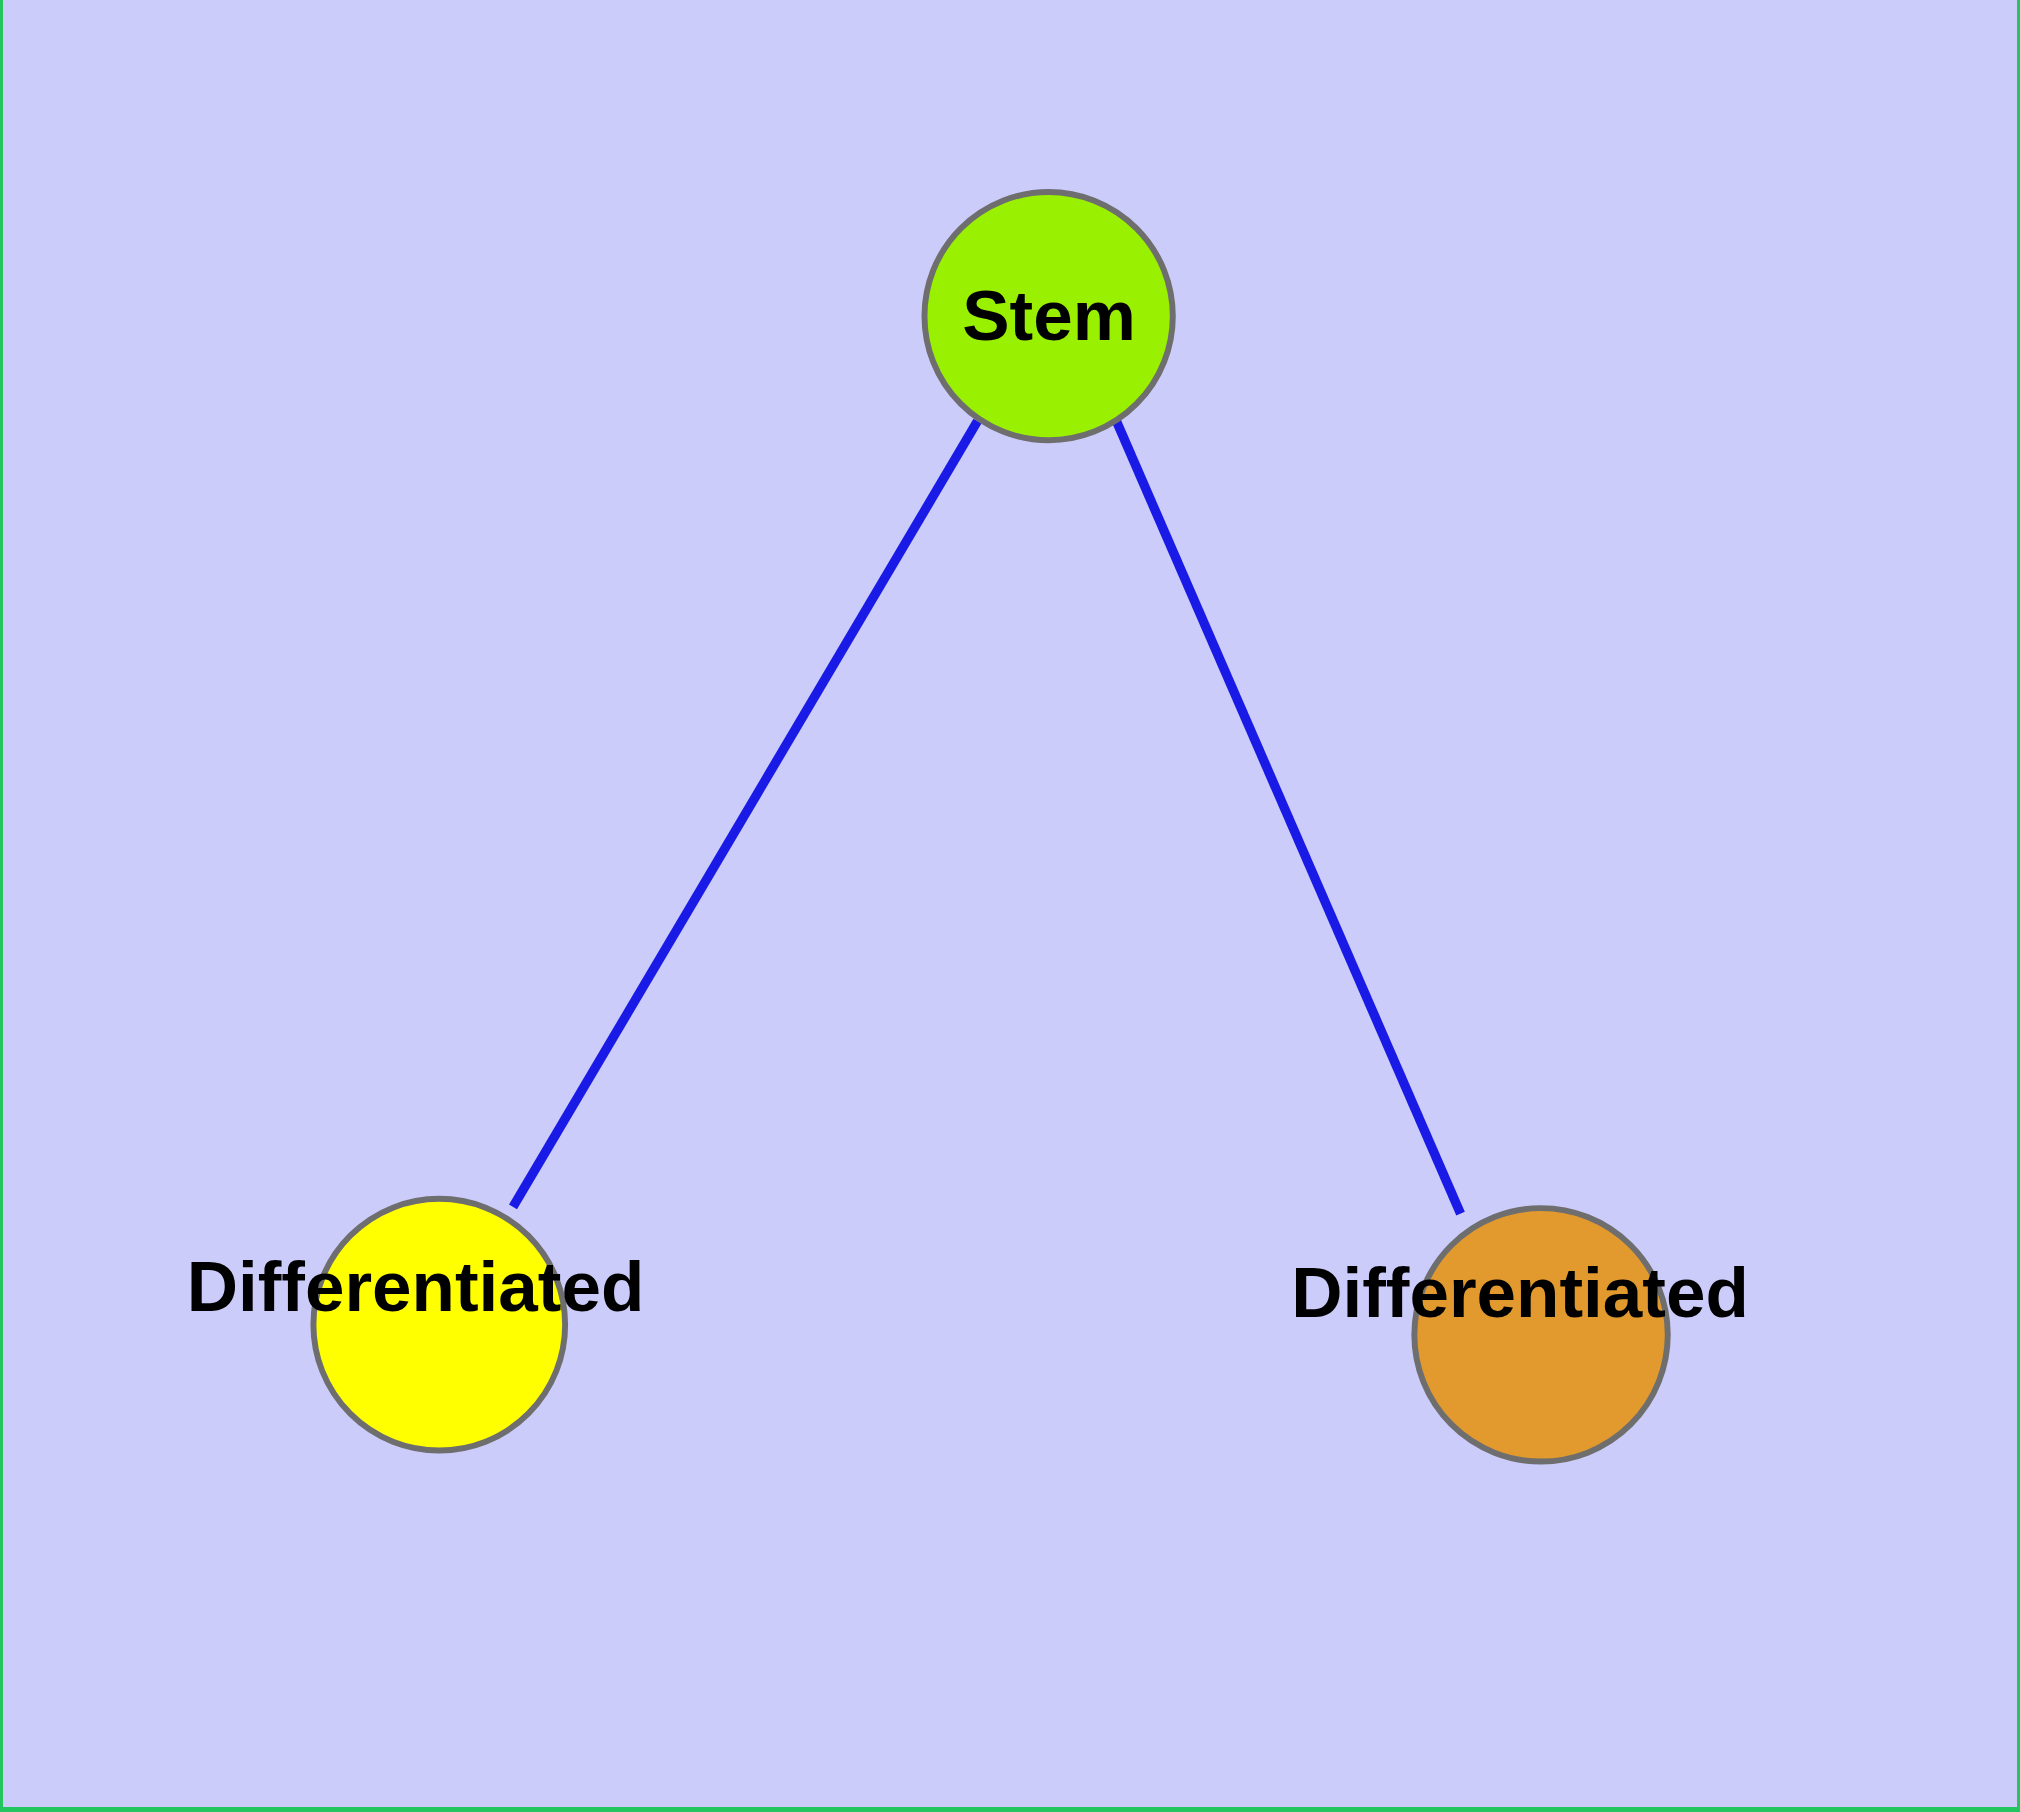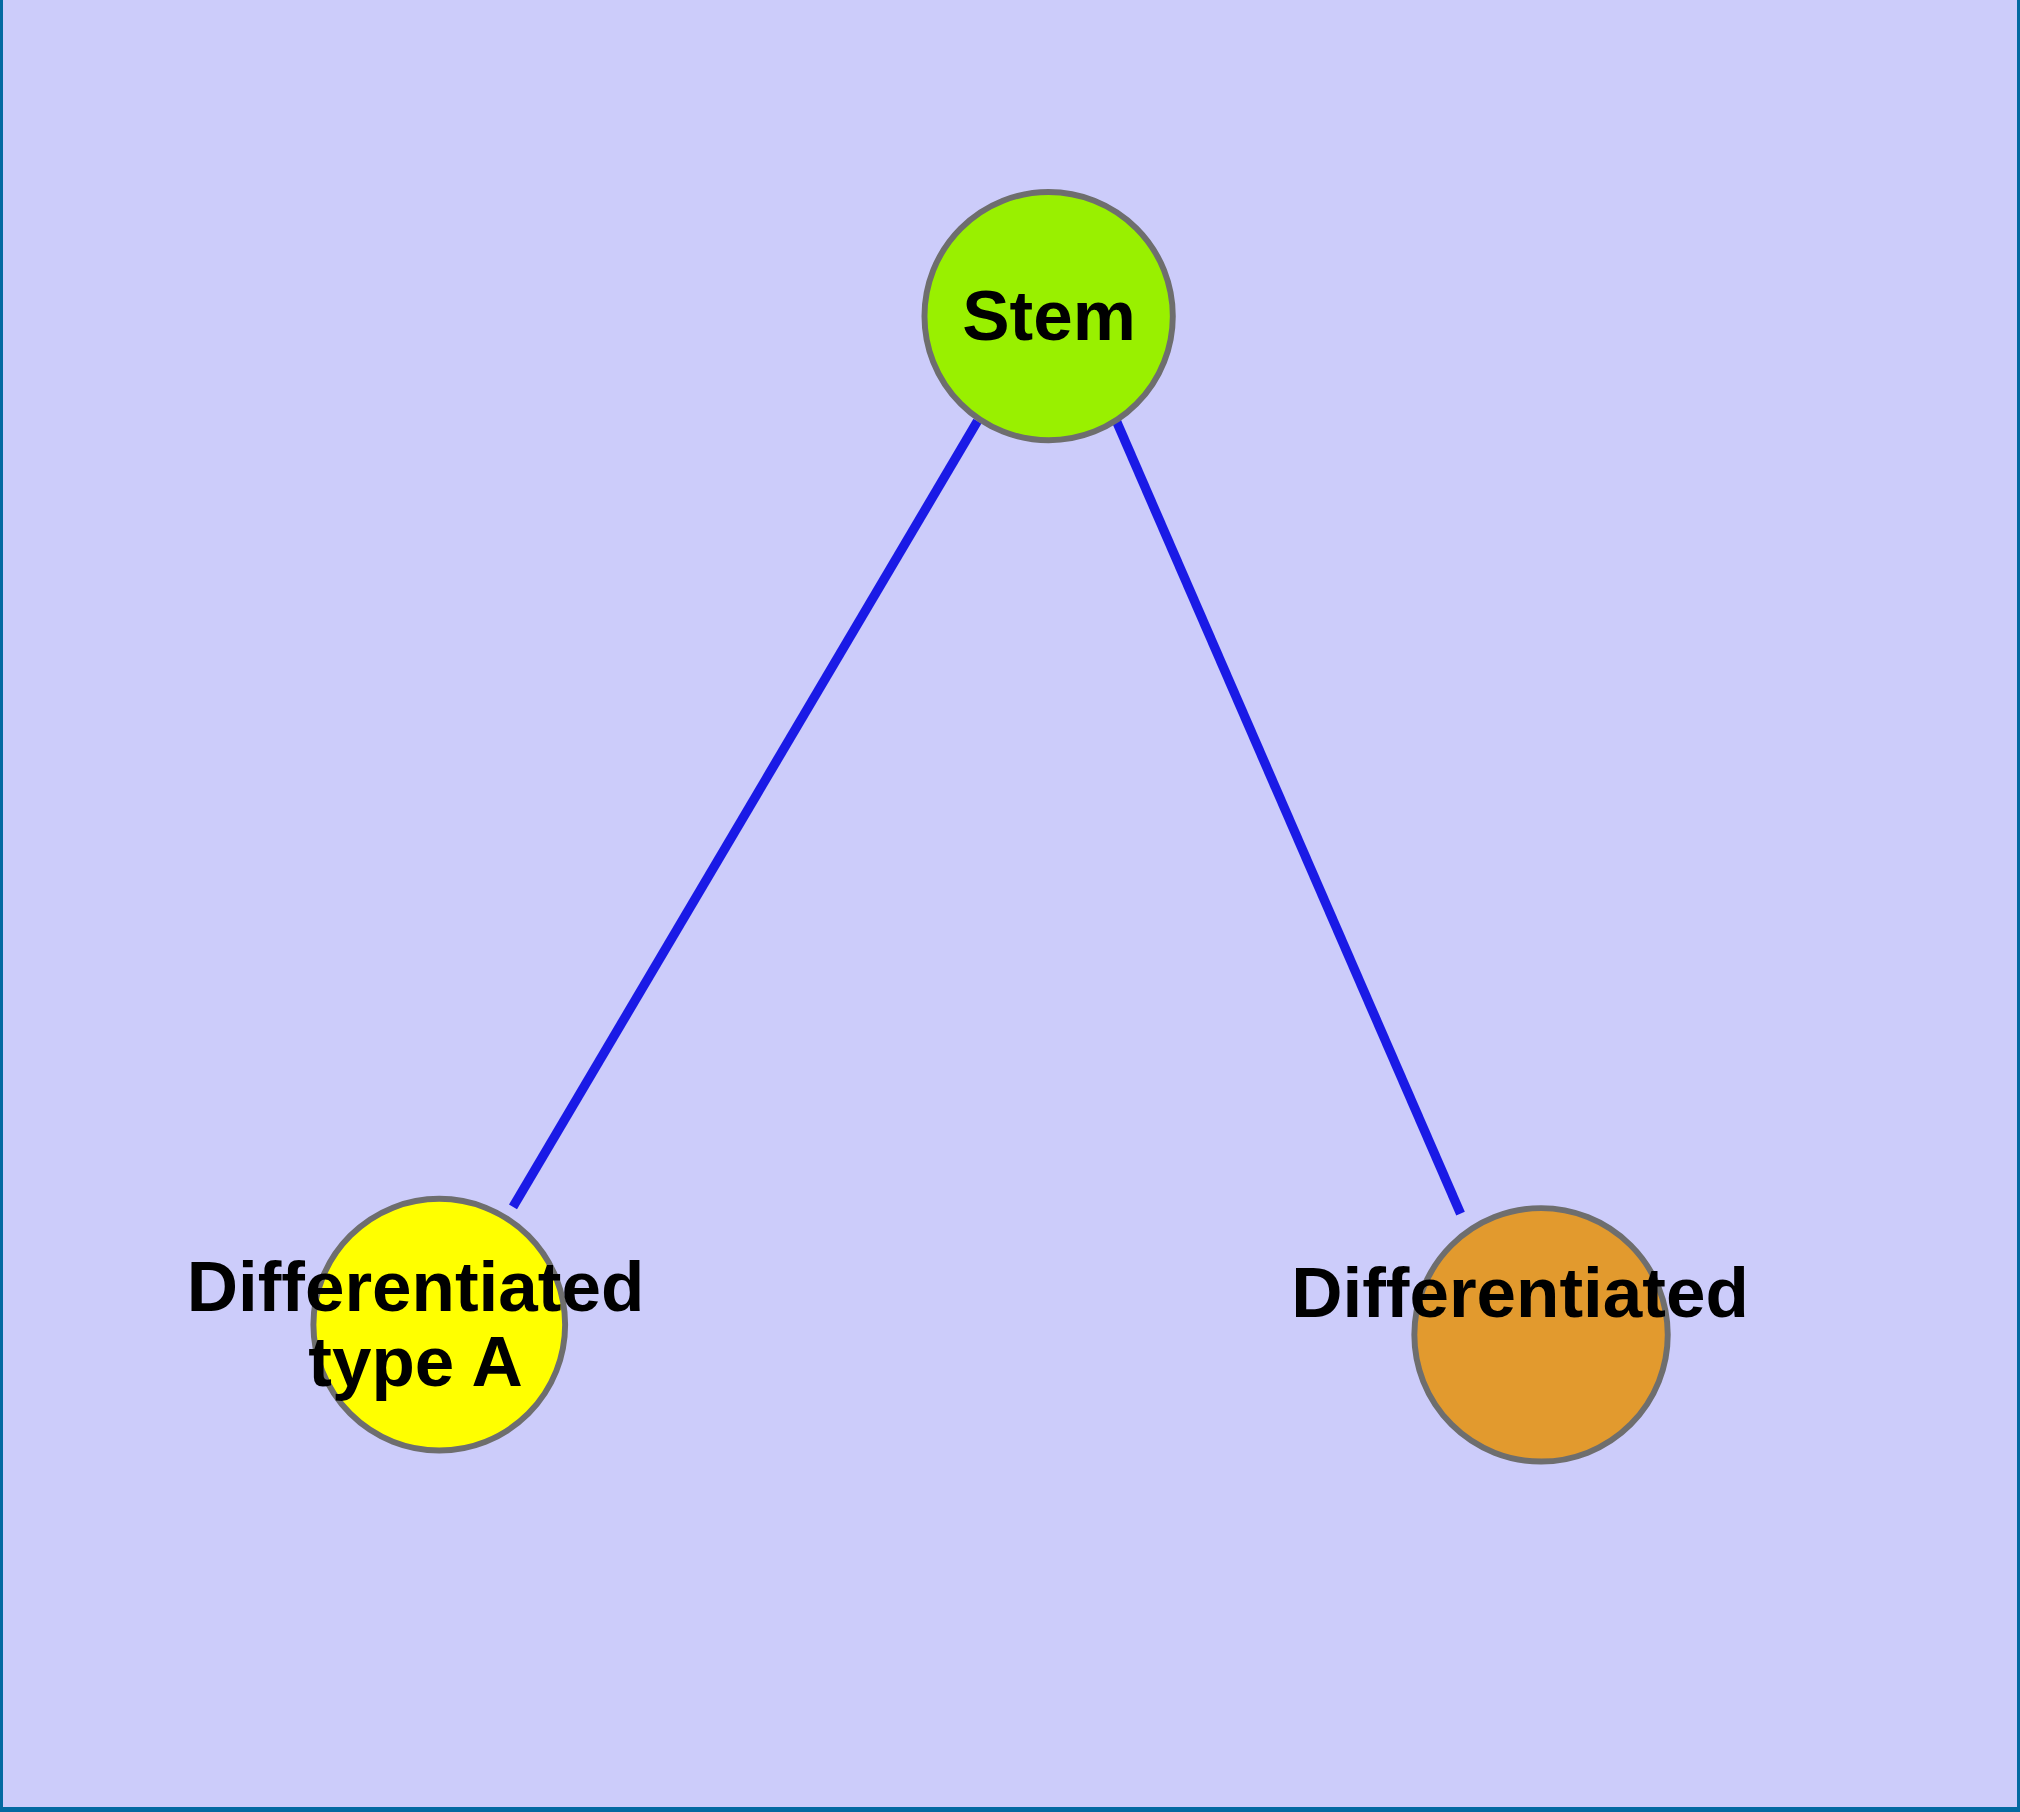--- a/index.html
+++ b/index.html
@@ -45,34 +45,34 @@
   .label-stem {
     font-size: 71px;
   }
   .label-branch {
     font-size: 71px;
   }
 </style>
 </head>
 <body>
 
-<div id="canvas" style="background: #0369a1;">
+<div id="canvas" style="background: #22c55e;">
   <div id="plot-area" style="background: rgb(204, 204, 250);"></div>
 
   <svg class="graph" viewBox="0 0 2384 2138">
     <g>
       <line class="edge" x1="1153" y1="497" x2="605" y2="1424" stroke="#1a1ae6" stroke-width="11" stroke-linecap="butt"></line>
       <line class="edge" x1="1317" y1="497" x2="1723" y2="1432" stroke="#1a1ae6" stroke-width="11" stroke-linecap="butt"></line>
     </g>
     <g>
       <circle cx="518" cy="1563" r="148.5" fill="#ffff00" stroke="#6e6e6e" stroke-width="7"></circle>
       <circle cx="1818" cy="1575" r="149.5" fill="#e29a2e" stroke="#6e6e6e" stroke-width="7"></circle>
       <circle cx="1237" cy="373" r="146.5" fill="#99f000" stroke="#6e6e6e" stroke-width="7"></circle>
     </g>
   </svg>
 
   <div class="node-label label-stem" style="left: 625px; top: 278px; width: 848px; color: rgb(0, 0, 0);">Stem</div>
 
-  <div class="node-label label-branch" style="left: -8.5px; top: 1249px; width: 848px; color: rgb(0, 0, 0);"><span>Differentiated</span><br><span>type A</span></div>
+  <div class="node-label label-branch" style="left: -8.5px; top: 1249px; width: 848px; color: rgb(0, 0, 0);"><span>Differentiated</span><br></div>
 
   <div class="node-label label-branch" style="left: 1096px; top: 1255px; width: 848px; color: rgb(0, 0, 0);"><span>Differentiated</span><br></div>
 </div>
 
 
 </body></html>

